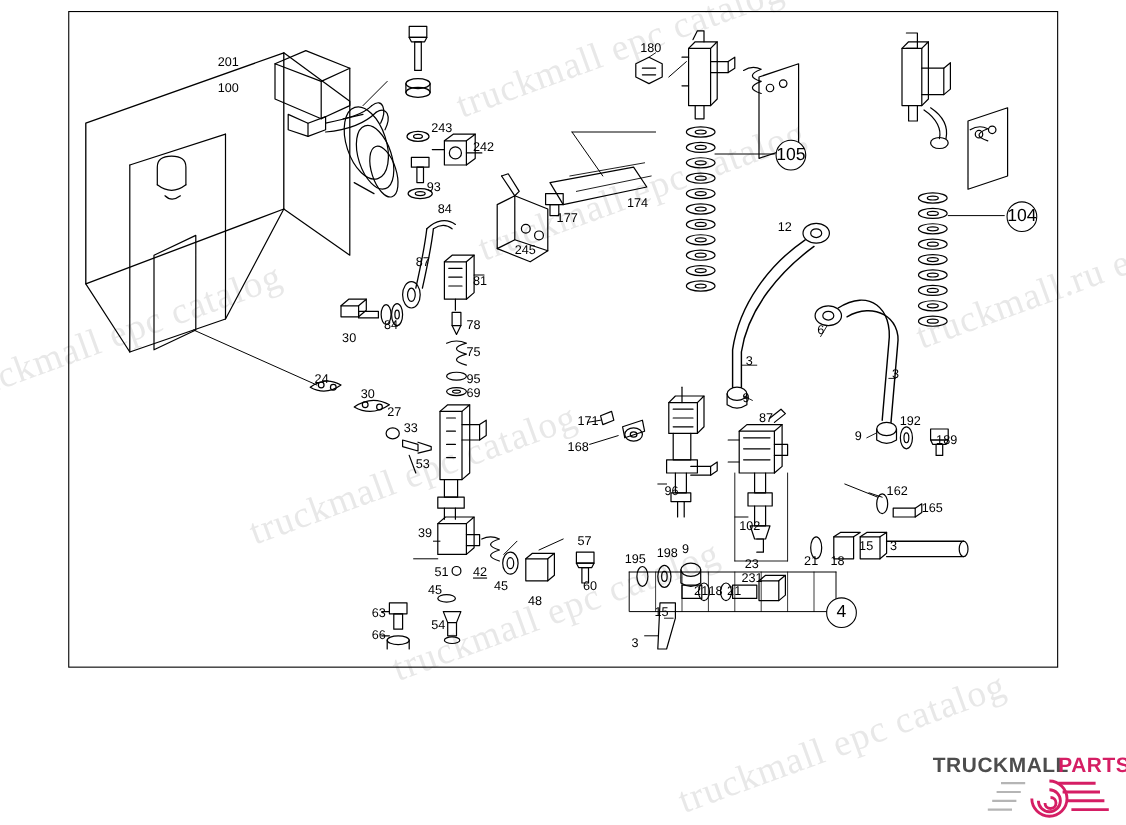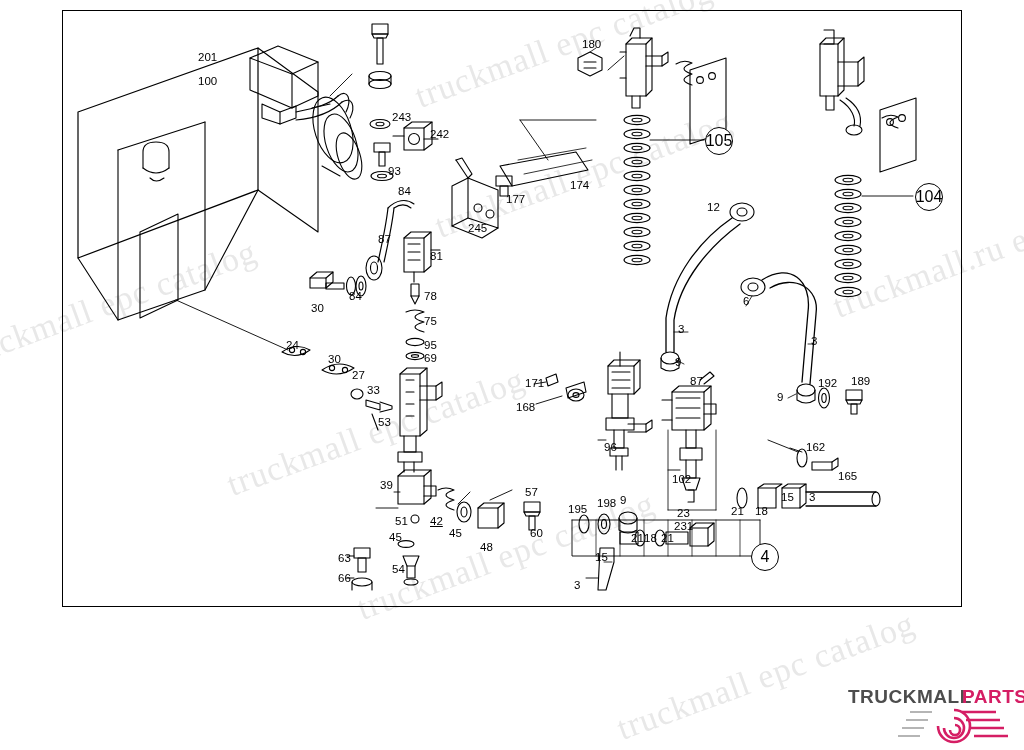--- a/index.html
+++ b/index.html
@@ -508,23 +508,23 @@
     <div class="lbl" style="left:678px; top:324px;">3</div>
     <div class="lbl" style="left:811px; top:336px;">3</div>
     <div class="lbl" style="left:675px; top:357px;">9</div>
     <div class="lbl" style="left:777px; top:392px;">9</div>
     <div class="lbl" style="left:525px; top:378px;">171</div>
     <div class="lbl" style="left:516px; top:402px;">168</div>
     <div class="lbl" style="left:604px; top:442px;">96</div>
     <div class="lbl" style="left:690px; top:376px;">87</div>
     <div class="lbl" style="left:672px; top:474px;">102</div>
     <div class="lbl" style="left:806px; top:442px;">162</div>
-    <div class="lbl" style="left:838px; top:471px;">165</div>
+    <div class="lbl" style="left:838px; top:457px;">165</div>
     <div class="lbl" style="left:818px; top:378px;">192</div>
-    <div class="lbl" style="left:851px; top:376px;">189</div>
+    <div class="lbl" style="left:851px; top:396px;">189</div>
     <div class="lbl" style="left:568px; top:504px;">195</div>
     <div class="lbl" style="left:597px; top:498px;">198</div>
     <div class="lbl" style="left:620px; top:495px;">9</div>
     <div class="lbl" style="left:677px; top:508px;">23</div>
     <div class="lbl" style="left:674px; top:521px;">231</div>
     <div class="lbl" style="left:644px; top:533px;">18</div>
     <div class="lbl" style="left:661px; top:533px;">21</div>
     <div class="lbl" style="left:731px; top:506px;">21</div>
     <div class="lbl" style="left:755px; top:506px;">18</div>
     <div class="lbl" style="left:781px; top:492px;">15</div>

